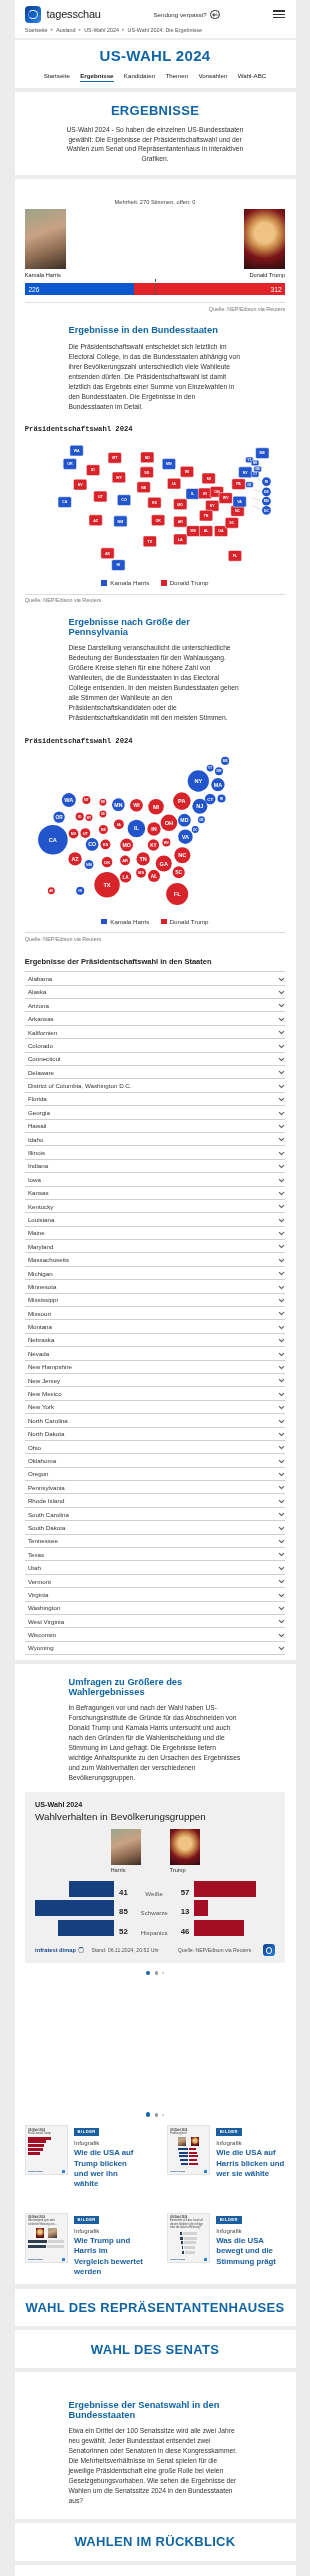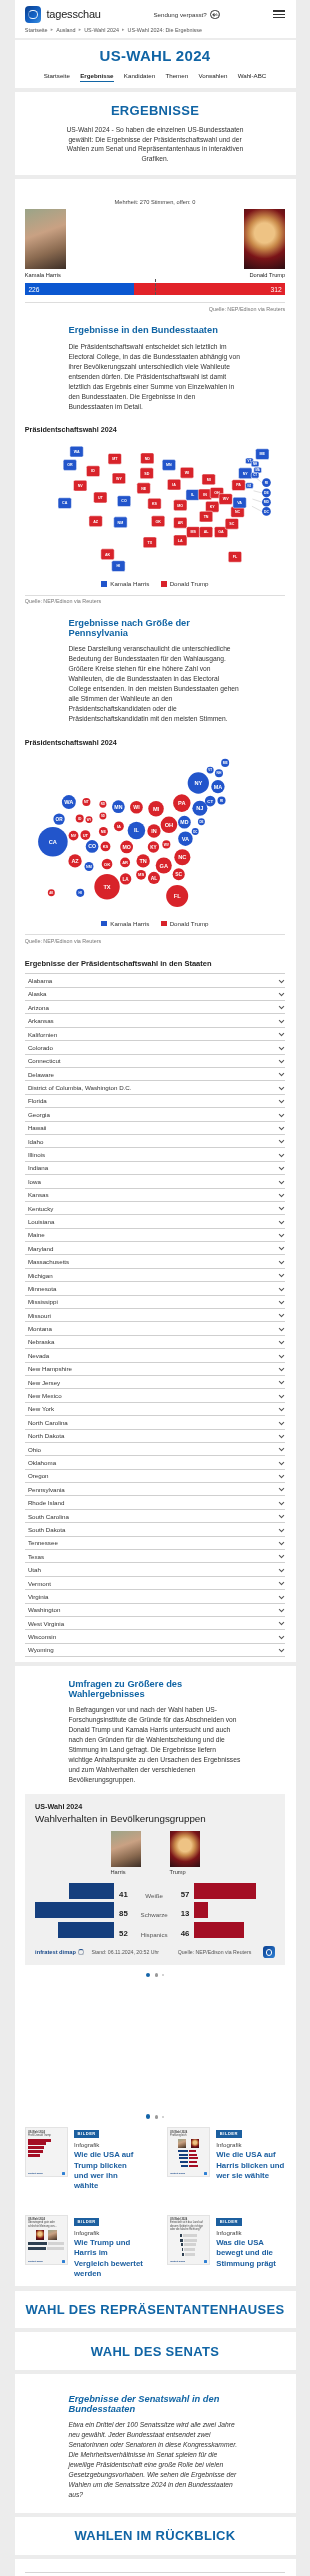--- a/index.html
+++ b/index.html
@@ -52,21 +52,21 @@
   .pbar .dem { background:#0b57d0; color:#fff; font-size:6.7px; display:flex; align-items:center; padding-left:3.6px; }
   .pbar .rep { background:#e12229; color:#fff; font-size:6.7px; display:flex; align-items:center; justify-content:flex-end; padding-right:3.6px; flex:1; }
   .pbar .mark { position:absolute; top:-3.6px; bottom:0; border-left:1px dashed #555; }
   .rule { border-top:0.5px solid #ddd; margin:7.2px 10.3px 0 10.3px; }
   .src { font-size:5.4px; color:#777; padding:2.6px 10.3px 0 10.3px; }
   .src.r { text-align:right; }
 
   .article { width:173px; margin:13.4px auto 0 auto; }
   .article h3 { font-size:9.3px; color:#1165a5; font-weight:600; }
   .article p { font-size:6.7px; line-height:1.5; color:#333; margin-top:6.2px; }
-  .chart-label { font-size:7.2px; font-weight:700; color:#1d1d1d; padding:0 10.3px; margin:13.4px 0 3.1px 0; }
+  .chart-label { font-size:7.2px; font-weight:700; color:#1d1d1d; padding:0 10.3px; margin:13.4px 0 3.1px 0;font-family:Liberation Mono, monospace; }
   .mapwrap { padding:0 10.3px; }
   .legend { display:flex; justify-content:center; gap:11.4px; margin-top:4.1px; font-size:6.2px; color:#333; align-items:center; }
   .legend .sw { width:5.7px; height:5.7px; display:inline-block; margin-right:3.1px; vertical-align:-0.5px; }
 
   
   .list-title { font-size:7.5px; font-weight:700; color:#1d1d1d; padding:0 10.3px; margin:15.5px 0 5.2px 0; }
   .acc { margin:0 10.3px; }
   .acc-row { display:flex; align-items:center; justify-content:space-between; height:13.4px; border-top:0.5px solid #cfcfcf; font-size:6.2px; color:#333; cursor:pointer; padding:0 3.1px; }
   .acc.last-line { border-bottom:0.5px solid #cfcfcf; }
   .chev { width:3.6px; height:3.6px; border-right:0.8px solid #555; border-bottom:0.8px solid #555; transform:rotate(45deg) translateY(-1px); flex:none; }
@@ -1061,21 +1061,21 @@
 
   <div class="sec band">
     <h2>WAHL DES REPRÄSENTANTENHAUSES</h2>
   </div>
 
   <div class="sec band">
     <h2>WAHL DES SENATS</h2>
   </div>
 
   <div class="sec" style="padding:11.4px 0 12.4px 0;">
-    <div class="article" style="margin-top:8px;font-style:italic;">
+    <div class="article" style="margin-top:16px;">
       <h3>Ergebnisse der Senatswahl in den Bundesstaaten</h3>
       <p>Etwa ein Drittel der 100 Senatssitze wird alle zwei Jahre neu gewählt. Jeder Bundesstaat entsendet zwei Senatorinnen oder Senatoren in diese Kongresskammer. Die Mehrheitsverhältnisse im Senat spielen für die jeweilige Präsidentschaft eine große Rolle bei vielen Gesetzgebungsvorhaben. Wie sehen die Ergebnisse der Wahlen um die Senatssitze 2024 in den Bundesstaaten aus?</p>
     </div>
   </div>
 
   <div class="sec band">
     <h2>WAHLEN IM RÜCKBLICK</h2>
   </div>
 
   <div class="sec foot" style="margin-bottom:0;">

